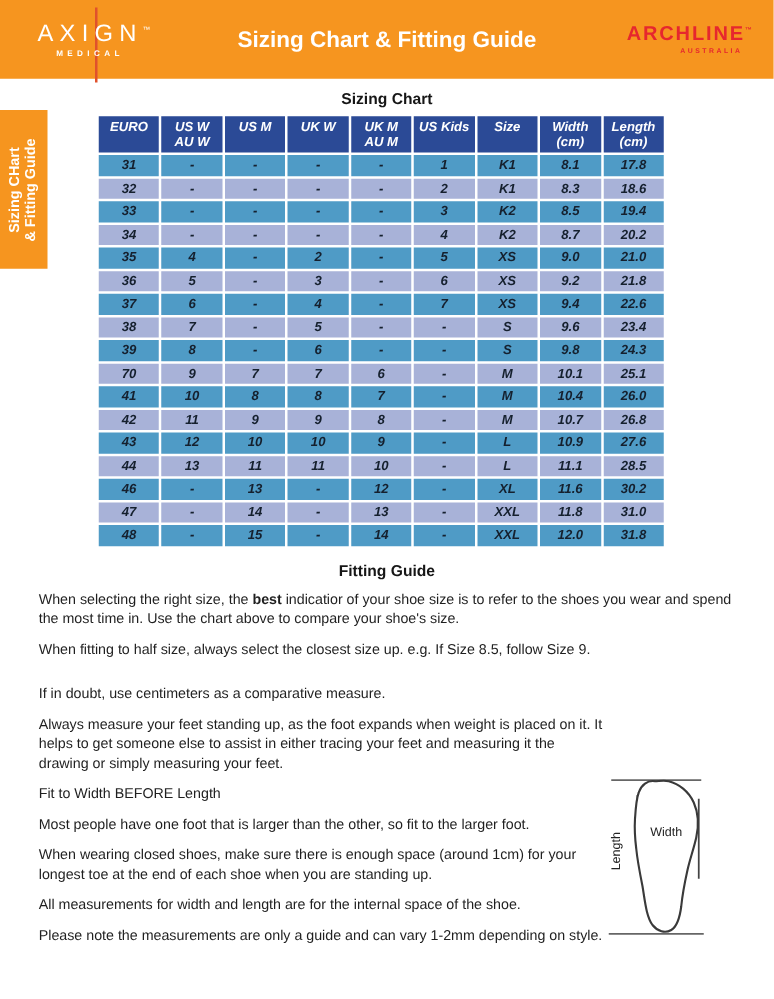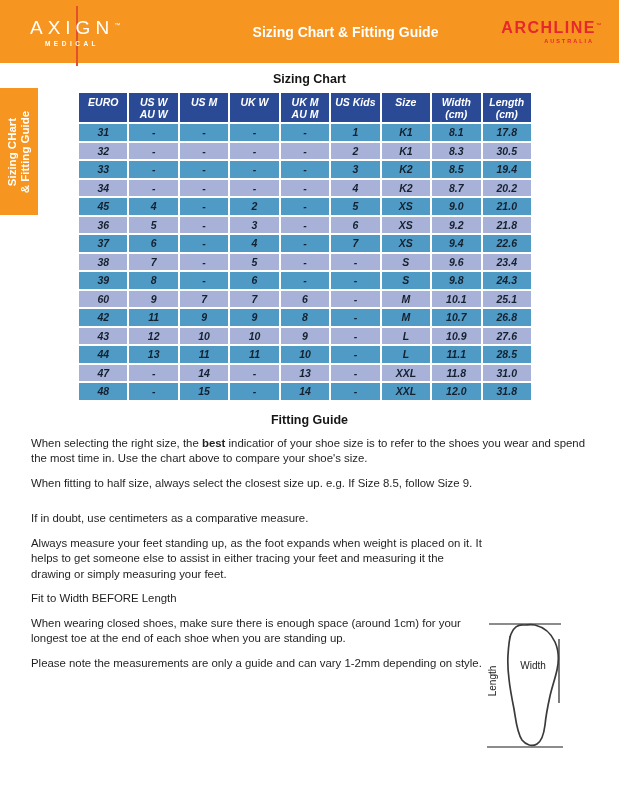--- a/index.html
+++ b/index.html
@@ -19,21 +19,21 @@
   
   .banner{position:relative;height:63px;background:var(--orange);
           display:flex;align-items:center;padding:0 16px 0 30px;}
   .axign{position:relative;color:#fff;text-align:center;width:84px;line-height:1;margin-top:2px;}
   .axign .red-line{position:absolute;left:46px;top:-12px;width:2px;height:60px;
                    background:#E0512C;z-index:0;}
   .axign .name{position:relative;z-index:1;font-size:19px;font-weight:400;letter-spacing:5px;}
   .axign .tm{font-size:6px;vertical-align:super;letter-spacing:0;}
   .axign .sub{position:relative;z-index:1;font-size:6.5px;font-weight:bold;letter-spacing:3.5px;margin-top:4px;}
   .banner-title{position:absolute;left:50%;top:50%;transform:translate(-50%,-50%);
-                color:#fff;font-weight:bold;font-size:14px;white-space:nowrap;margin-left:36px;}
+                color:#fff;font-weight:bold;font-size:18px;white-space:nowrap;}
   .archline{margin-left:auto;color:var(--red);text-align:right;line-height:1;margin-top:2px;}
   .archline .name{font-size:16px;font-weight:bold;letter-spacing:1.5px;}
   .archline .tm{font-size:5.5px;vertical-align:super;}
   .archline .sub{font-size:5.5px;font-weight:bold;letter-spacing:2px;margin:3px 9px 0 0;}
 
   
   .side-tab{position:absolute;left:0;top:88px;width:38px;height:127px;background:var(--orange);
             display:flex;align-items:center;justify-content:center;}
   .side-tab .vtext{transform:rotate(-90deg);white-space:nowrap;color:#fff;font-weight:bold;
                    font-size:11.5px;line-height:13px;text-align:center;}
@@ -147,21 +147,21 @@
         </tr>
         <tr>
           <td>32</td>
           <td>-</td>
           <td>-</td>
           <td>-</td>
           <td>-</td>
           <td>2</td>
           <td>K1</td>
           <td>8.3</td>
-          <td>30.5</td>
+          <td>18.6</td>
         </tr>
         <tr>
           <td>33</td>
           <td>-</td>
           <td>-</td>
           <td>-</td>
           <td>-</td>
           <td>3</td>
           <td>K2</td>
           <td>8.5</td>
@@ -172,21 +172,21 @@
           <td>-</td>
           <td>-</td>
           <td>-</td>
           <td>-</td>
           <td>4</td>
           <td>K2</td>
           <td>8.7</td>
           <td>20.2</td>
         </tr>
         <tr>
-          <td>45</td>
+          <td>35</td>
           <td>4</td>
           <td>-</td>
           <td>2</td>
           <td>-</td>
           <td>5</td>
           <td>XS</td>
           <td>9.0</td>
           <td>21.0</td>
         </tr>
         <tr>
@@ -227,29 +227,40 @@
           <td>8</td>
           <td>-</td>
           <td>6</td>
           <td>-</td>
           <td>-</td>
           <td>S</td>
           <td>9.8</td>
           <td>24.3</td>
         </tr>
         <tr>
-          <td>60</td>
+          <td>70</td>
           <td>9</td>
           <td>7</td>
           <td>7</td>
           <td>6</td>
           <td>-</td>
           <td>M</td>
           <td>10.1</td>
           <td>25.1</td>
+        </tr>
+        <tr>
+          <td>41</td>
+          <td>10</td>
+          <td>8</td>
+          <td>8</td>
+          <td>7</td>
+          <td>-</td>
+          <td>M</td>
+          <td>10.4</td>
+          <td>26.0</td>
         </tr>
         <tr>
           <td>42</td>
           <td>11</td>
           <td>9</td>
           <td>9</td>
           <td>8</td>
           <td>-</td>
           <td>M</td>
           <td>10.7</td>
@@ -271,20 +282,31 @@
           <td>13</td>
           <td>11</td>
           <td>11</td>
           <td>10</td>
           <td>-</td>
           <td>L</td>
           <td>11.1</td>
           <td>28.5</td>
         </tr>
         <tr>
+          <td>46</td>
+          <td>-</td>
+          <td>13</td>
+          <td>-</td>
+          <td>12</td>
+          <td>-</td>
+          <td>XL</td>
+          <td>11.6</td>
+          <td>30.2</td>
+        </tr>
+        <tr>
           <td>47</td>
           <td>-</td>
           <td>14</td>
           <td>-</td>
           <td>13</td>
           <td>-</td>
           <td>XXL</td>
           <td>11.8</td>
           <td>31.0</td>
         </tr>
@@ -305,21 +327,23 @@
   <div class="fg">
     <h2 class="h-fitting">Fitting Guide</h2>
     <p><span>When selecting the right size, the </span><b>best</b><span> indicatior of your shoe size is to refer to the shoes you wear and spend the most time in. Use the chart above to compare your shoe's size.</span></p>
     <p>When fitting to half size, always select the closest size up. e.g. If Size 8.5, follow Size 9.</p>
   </div>
 
   <div class="ms">
     <p class="first">If in doubt, use centimeters as a comparative measure.</p>
     <p>Always measure your feet standing up, as the foot expands when weight is placed on it. It helps to get someone else to assist in either tracing your feet and measuring it the drawing or simply measuring your feet.</p>
     <p>Fit to Width BEFORE Length</p>
+    <p>Most people have one foot that is larger than the other, so fit to the larger foot.</p>
     <p>When wearing closed shoes, make sure there is enough space (around 1cm) for your longest toe at the end of each shoe when you are standing up.</p>
+    <p>All measurements for width and length are for the internal space of the shoe.</p>
     <p>Please note the measurements are only a guide and can vary 1-2mm depending on style.</p>
   </div>
 
   <div class="foot-diagram">
     <svg width="88" height="142" viewBox="0 0 88 142">
       <line x1="7" y1="13" x2="79" y2="13" stroke="#666" stroke-width="1.4"></line>
       <line x1="5" y1="136" x2="81" y2="136" stroke="#666" stroke-width="1.4"></line>
       <line x1="28" y1="25" x2="28" y2="73" stroke="#444" stroke-width="1.4"></line>
       <line x1="77" y1="28" x2="77" y2="92" stroke="#444" stroke-width="1.4"></line>
       <path d="M 42,14

